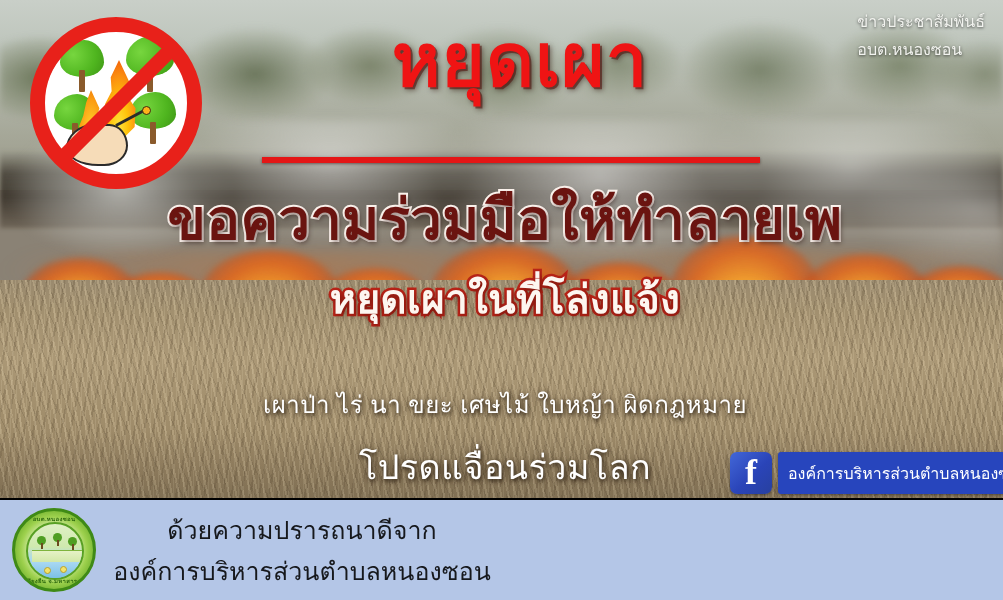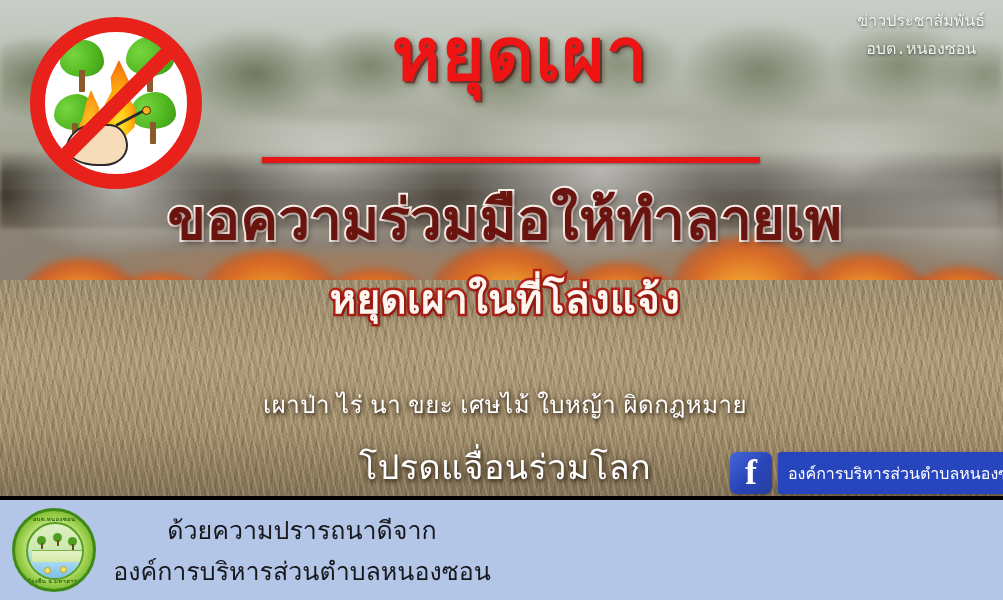--- a/index.html
+++ b/index.html
@@ -210,21 +210,21 @@
     width: 9px; height: 9px;
     border-radius: 50%;
     background: #ffb21a;
     border: 1px solid #3a2a10;
     box-sizing: border-box;
   }
 
   
   .headline {
     position: absolute;
-    left: 240px; top: 16px;
+    left: 240px; top: 22px;
     width: 560px;
     text-align: center;
     font-size: 74px;
     font-weight: 700;
     line-height: 1.05;
     color: #ef1414;
     letter-spacing: 1px;
     text-shadow:
       2px 2px 0 rgba(80,15,10,.55),
       3px 3px 5px rgba(40,10,5,.45);
@@ -289,26 +289,25 @@
     color: #ffffff;
     letter-spacing: .5px;
     white-space: nowrap;
     text-shadow: 1px 2px 4px rgba(30,20,10,.85), 0 0 9px rgba(40,25,10,.55);
   }
 
   
   .topright {
     position: absolute;
     right: 18px; top: 8px;
-    text-align: center;
+    text-align: left;
     color: #f2f3ef;
     font-size: 16px;
     line-height: 1.75;
     text-shadow: 0 1px 3px rgba(20,20,20,.7);
-    font-family: Liberation Mono, monospace;
   }
 
   
   .fb {
     position: absolute;
     left: 730px; top: 452px;
     height: 42px;
     display: flex;
     align-items: stretch;
   }
@@ -344,21 +343,21 @@
     white-space: nowrap;
     box-shadow: 0 1px 3px rgba(0,0,0,.4);
   }
 
   
   .footer {
     position: absolute;
     left: 0; bottom: 0;
     width: 100%; height: 100px;
     background: #b4c6e7;
-    border-top: 4px solid #000000;
+    border-top: 2px solid #000000;
   }
   .seal {
     position: absolute;
     left: 12px; top: 8px;
     width: 84px; height: 84px;
     border-radius: 50%;
     background: radial-gradient(circle at 50% 50%, #eaf6c9 0%, #d6ecab 42%, #9ed14e 60%, #6fb12c 78%, #4e8f1c 100%);
     border: 3px solid #3f8a16;
     box-sizing: border-box;
     overflow: hidden;

